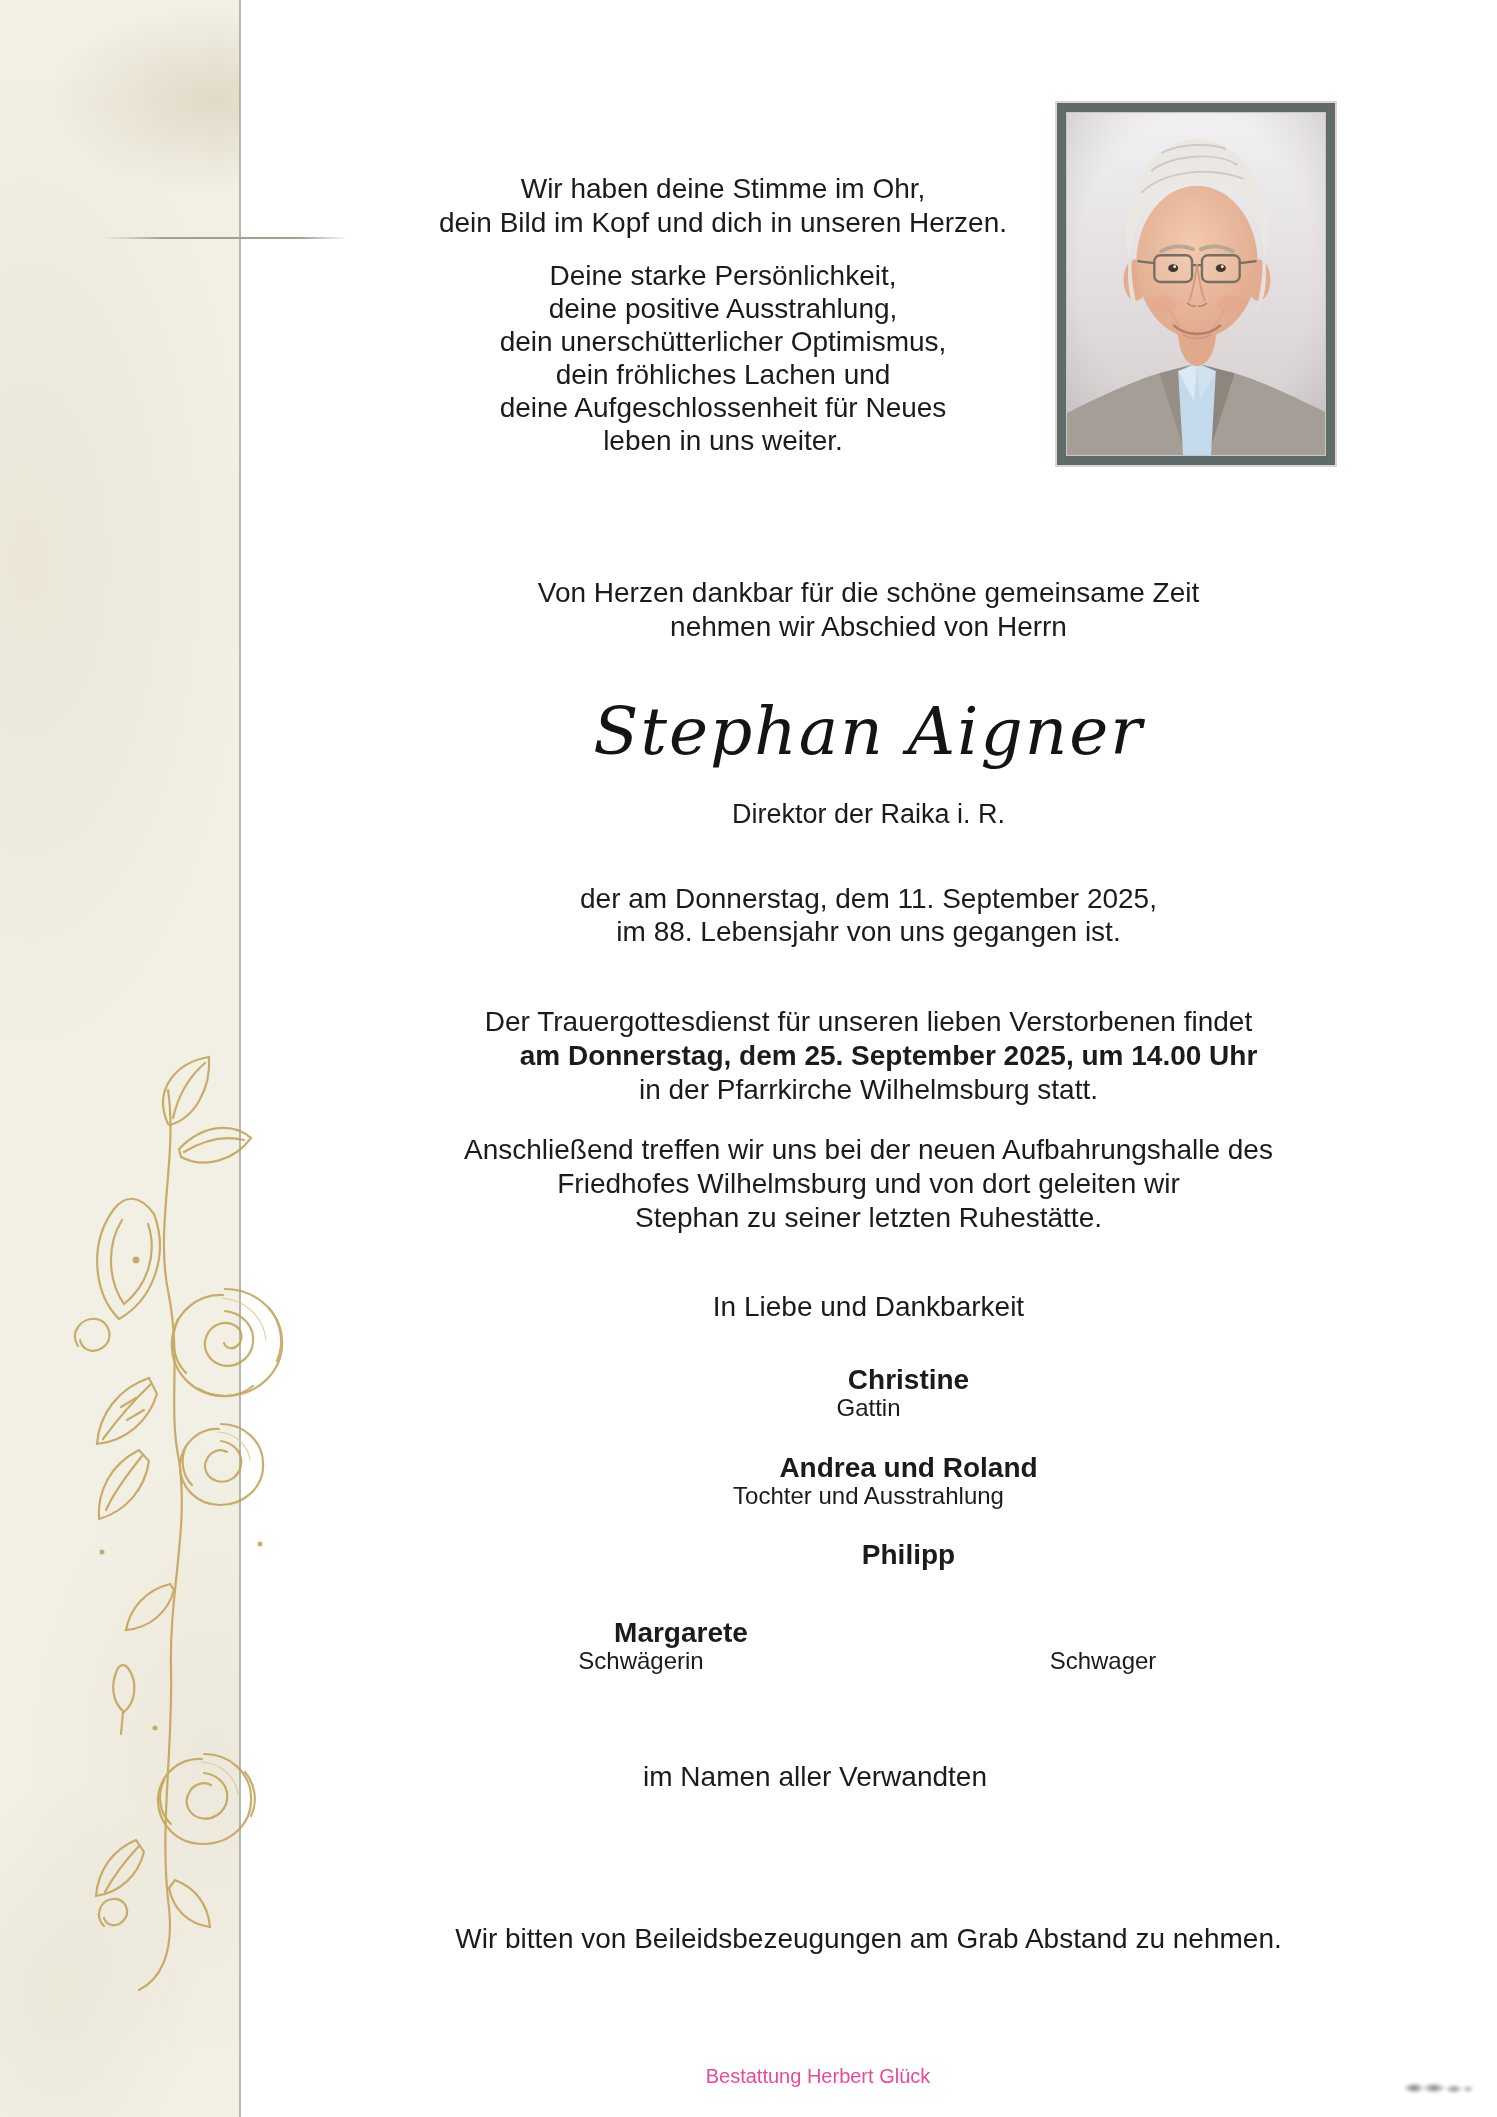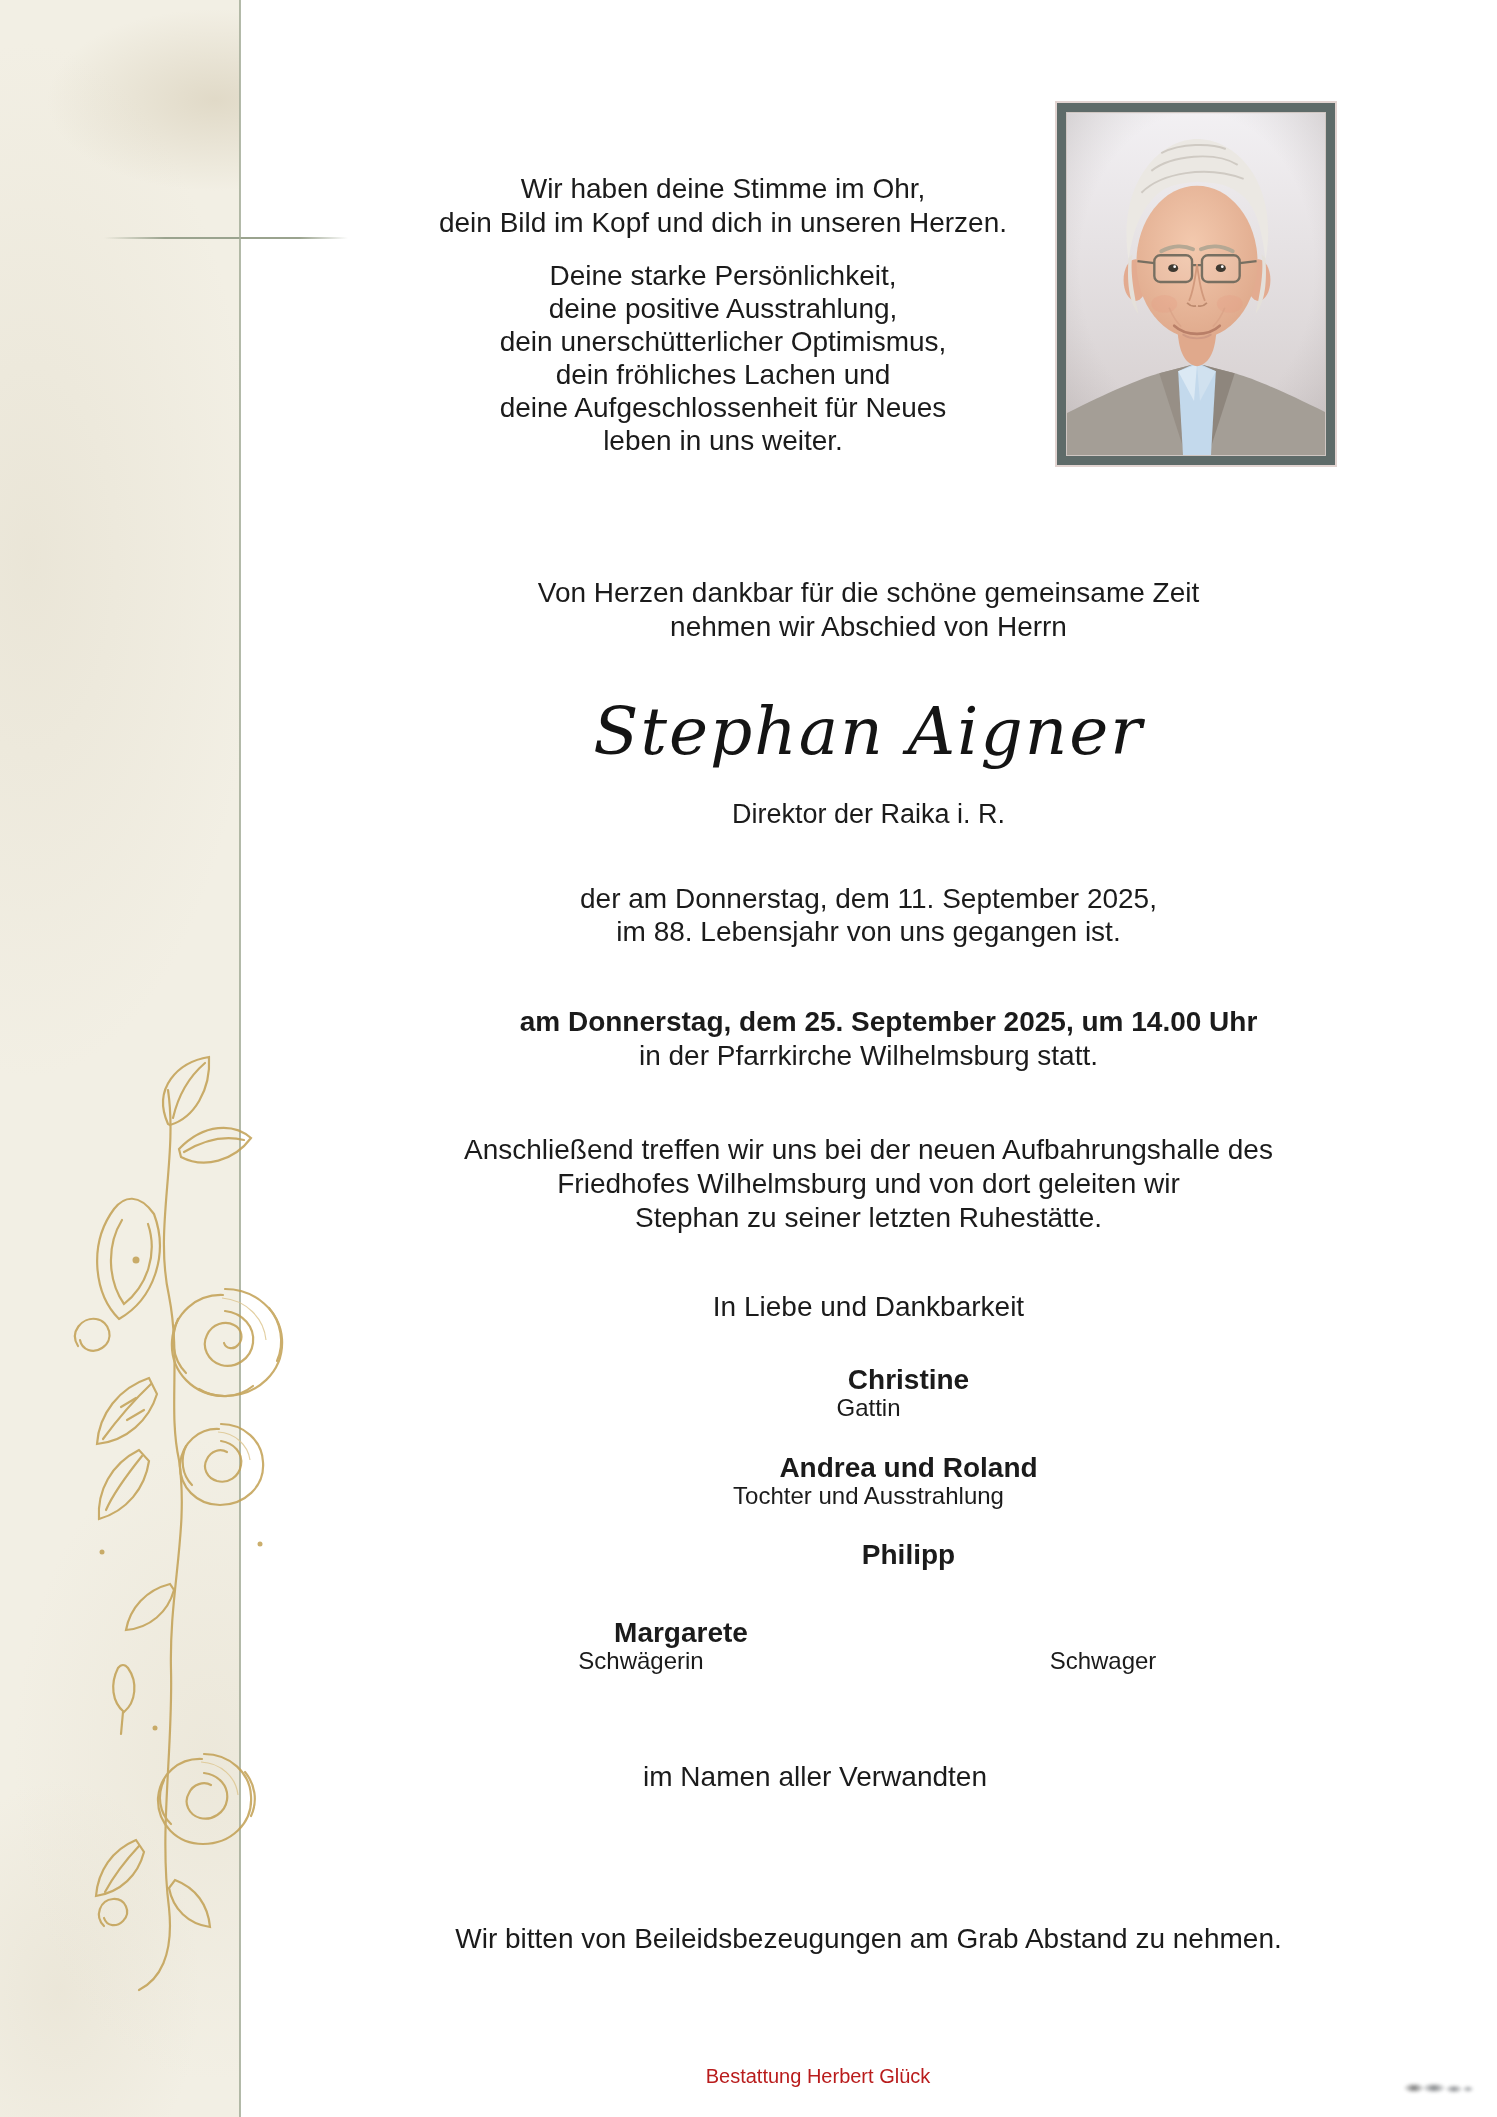--- a/index.html
+++ b/index.html
@@ -25,21 +25,21 @@
   .blk{position:absolute;text-align:center;white-space:nowrap;}
   .body-line{font-size:28px;line-height:34px;text-align:center;}
   .poem{left:403px;width:640px;}
   .maincol{left:240px;width:1257px;}
   .b{font-weight:bold;margin-left:40px;}
   .deceased-name{
     font-family:"DejaVu Serif",serif;font-style:italic;font-size:66px;
     letter-spacing:2px;line-height:100px;font-weight:normal;color:#141414;
   }
   .role-line{font-size:24px;line-height:28px;}
-  .footer-line{font-size:20px;line-height:24px;color:#b91c1c;}
+  .footer-line{font-size:20px;line-height:24px;color:#ec4899;}
   
   .photo-frame{
     position:absolute;left:1055px;top:101px;width:282px;height:366px;
     border:2px solid #e2d4d1;box-sizing:border-box;background:#5e6b69;
   }
   .photo-inner{
     position:absolute;left:9px;top:9px;right:9px;bottom:9px;
     border:1px solid #cfc6c2;background:#dcd6d6;overflow:hidden;
   }
   .print-mark{
@@ -200,20 +200,21 @@
 
   <div class="blk maincol deceased-name" style="top:682px">Stephan Aigner</div>
   <div class="blk maincol" style="top:799px;font-size:27px">Direktor der Raika i. R.</div>
 
   <div class="blk maincol" style="top:882px">
     <div class="body-line" style="line-height:33px">der am Donnerstag, dem 11. September 2025,</div>
     <div class="body-line" style="line-height:33px">im 88. Lebensjahr von uns gegangen ist.</div>
   </div>
 
   <div class="blk maincol" style="top:1005px">
+    <div class="body-line">Der Trauergottesdienst für unseren lieben Verstorbenen findet</div>
     <div class="body-line b">am Donnerstag, dem 25. September 2025, um 14.00 Uhr</div>
     <div class="body-line">in der Pfarrkirche Wilhelmsburg statt.</div>
   </div>
 
   <div class="blk maincol" style="top:1133px">
     <div class="body-line">Anschließend treffen wir uns bei der neuen Aufbahrungshalle des</div>
     <div class="body-line">Friedhofes Wilhelmsburg und von dort geleiten wir</div>
     <div class="body-line">Stephan zu seiner letzten Ruhestätte.</div>
   </div>
 

